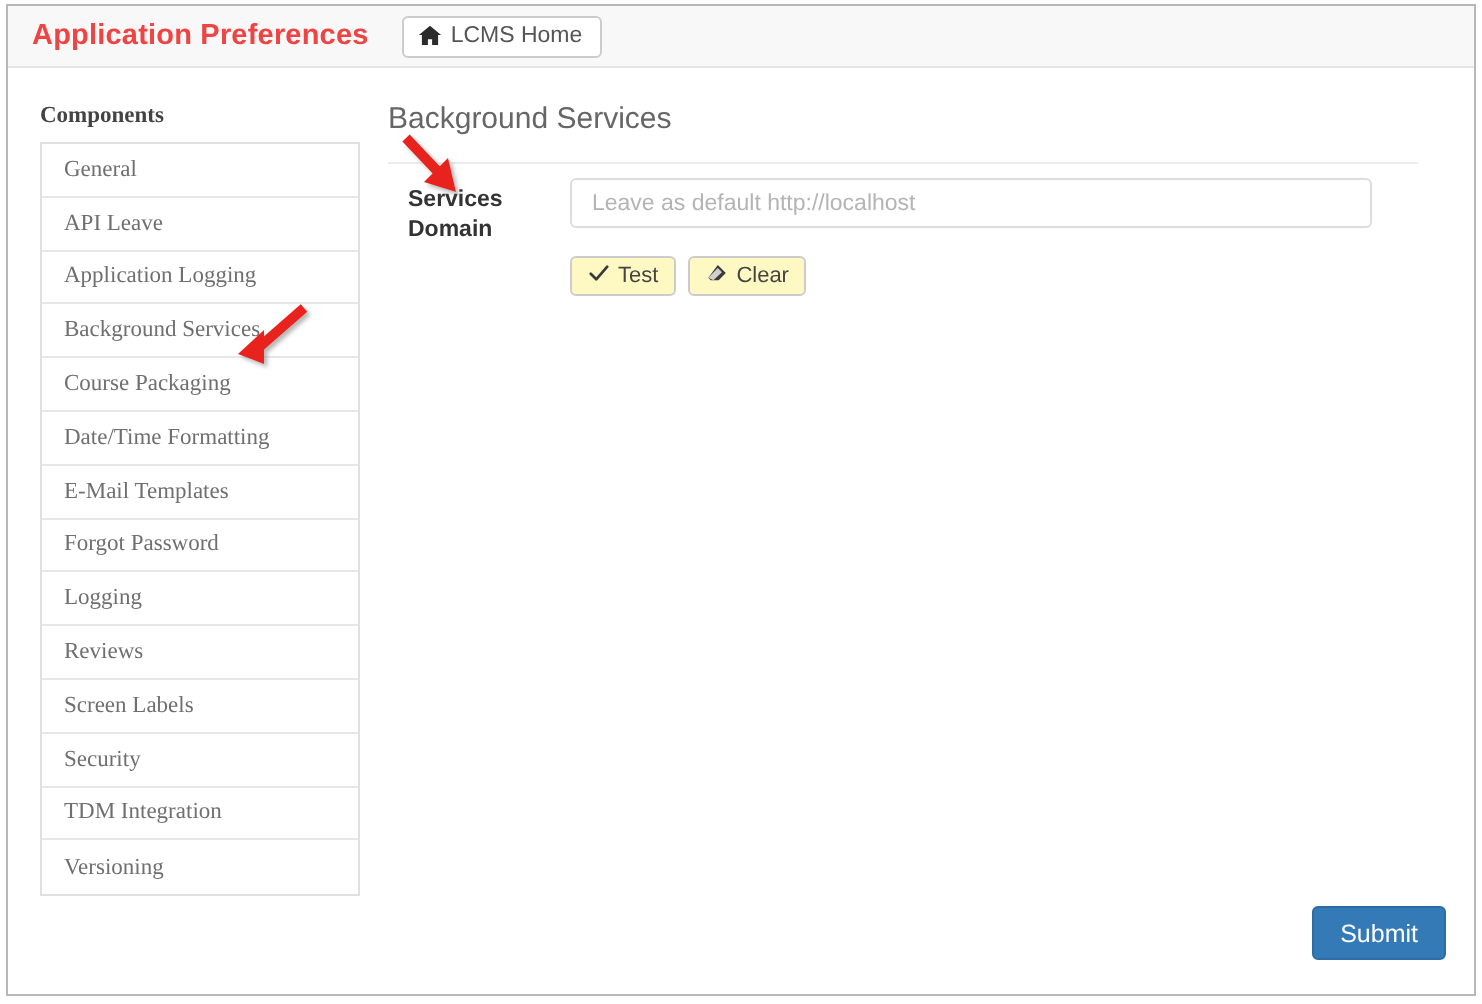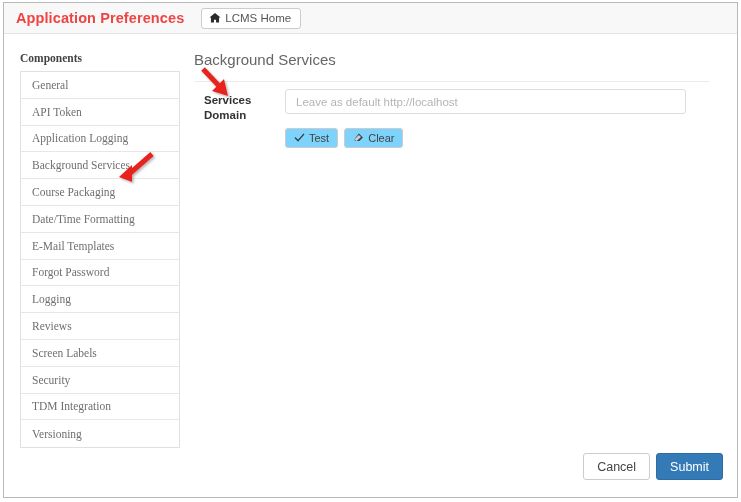--- a/index.html
+++ b/index.html
@@ -170,21 +170,21 @@
   .btn-row {
     position: absolute;
     left: 91px;
     top: 35px;
     display: flex;
     gap: 6px;
   }
   .sm-btn {
     height: 20px;
     padding: 0 8px;
-    background: #7dd3fc;
+    background: #fef9c3;
     border: 1px solid #cccccc;
     border-radius: 3px;
     display: flex;
     align-items: center;
     gap: 4px;
     font-size: 11px;
     color: #444444;
     box-sizing: border-box;
     cursor: pointer;
     white-space: nowrap;
@@ -248,21 +248,21 @@
 
   <div class="content">
 
     <div class="sidebar">
       <div class="sidebar-heading">Components</div>
       <div class="component-list">
         <div class="component-item">
           <span>General</span>
         </div>
         <div class="component-item">
-          <span>API Token</span>
+          <span>API Leave</span>
         </div>
         <div class="component-item">
           <span>Application Logging</span>
         </div>
         <div class="component-item">
           <span>Background Services</span>
         </div>
         <div class="component-item">
           <span>Course Packaging</span>
         </div>
@@ -320,21 +320,20 @@
                 <path d="M1.6 11.4 L8.6 4.4 L11.6 7.4 L5.4 13.2" fill="#cfcfcf"></path>
               </svg>
             </span>
             <span>Clear</span>
           </button>
         </div>
       </div>
     </div>
 
     <div class="footer">
-      <button class="btn btn-default">Cancel</button>
       <button class="btn btn-primary">Submit</button>
     </div>
 
   </div>
 
   <svg class="annot" style="left:108px; top:148px;" width="44" height="34" viewBox="0 0 44 34">
     <defs>
       <filter id="sh1" x="-40%" y="-40%" width="200%" height="200%">
         <feDropShadow dx="1.6" dy="1.6" stdDeviation="1.1" flood-color="#7a7a7a" flood-opacity="0.55"></feDropShadow>
       </filter>

